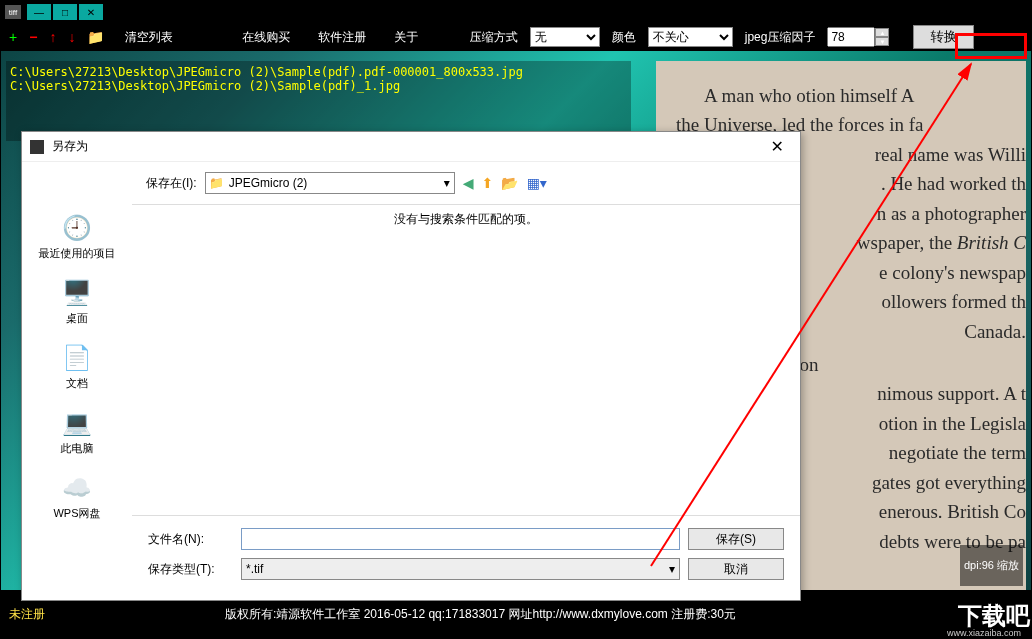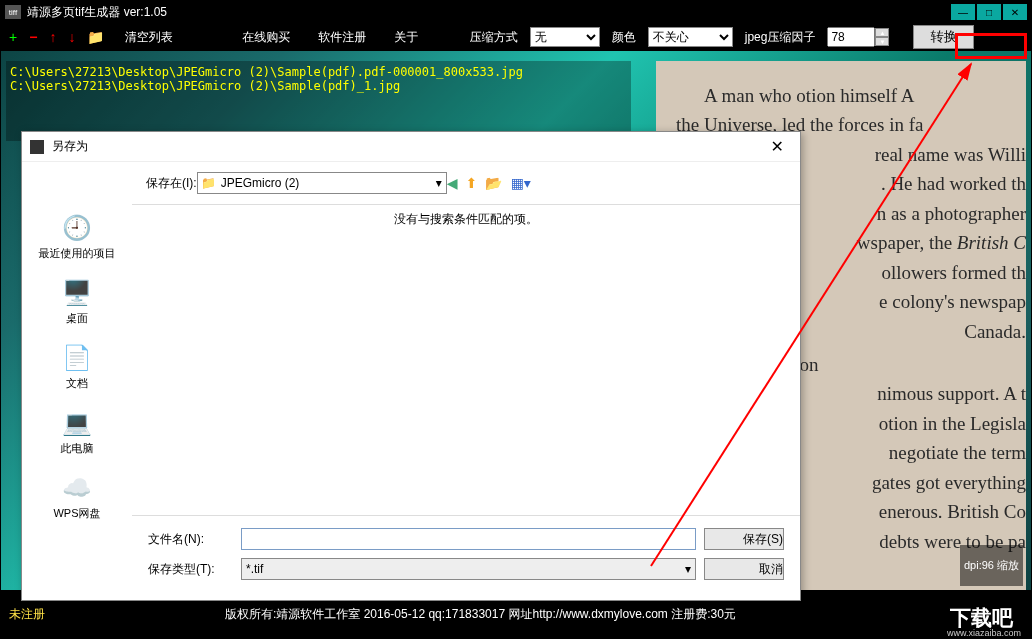--- a/index.html
+++ b/index.html
@@ -41,66 +41,65 @@
     .preview-panel .indent { text-indent: 28px; }
     .preview-panel em { font-style: italic; }
     
     
     .status-bar { position: absolute; bottom: 0; left: 0; right: 0; height: 48px; background: #000; display: flex; align-items: center; padding: 0 8px; }
     .status-left { color: #fde047; font-size: 12px; }
     .status-center { color: #fff; font-size: 12px; margin-left: 180px; }
     .dpi-info { position: absolute; right: 8px; bottom: 52px; background: rgba(0,0,0,0.5); color: #fff; font-size: 11px; padding: 13px 4px; }
     
     
-    .watermark { position: absolute; right: 18px; bottom: 6px; color: #fff; font-size: 21px; font-weight: bold; text-shadow: 1px 1px 2px #000; font-family: "Microsoft YaHei"; z-index: 200; margin-top: 36px; }
+    .watermark { position: absolute; right: 1px; bottom: 6px; color: #fff; font-size: 24px; font-weight: bold; text-shadow: 1px 1px 2px #000; font-family: "Microsoft YaHei"; z-index: 200; margin-top: 36px; }
     .watermark-url { position: absolute; right: 10px; bottom: 0px; color: #ccc; font-size: 9px; z-index: 200; }
     
     
     .save-dialog { position: absolute; top: 130px; left: 20px; width: 780px; height: 470px; background: #fff; border: 1px solid #888; box-shadow: 2px 2px 8px rgba(0,0,0,0.3); z-index: 100; display: flex; flex-direction: column; }
     .dlg-titlebar { height: 30px; display: flex; align-items: center; padding: 0 8px; border-bottom: 1px solid #eee; }
     .dlg-titlebar .dlg-icon { width: 14px; height: 14px; background: #333; margin-right: 8px; }
     .dlg-titlebar .dlg-title { flex: 1; font-size: 12px; }
     .dlg-close { font-size: 16px; cursor: pointer; padding: 0 8px; }
     
     .dlg-body { flex: 1; display: flex; }
     .dlg-sidebar { width: 110px; padding: 8px 4px; display: flex; flex-direction: column; align-items: center; gap: 16px; }
     .sidebar-item { display: flex; flex-direction: column; align-items: center; gap: 2px; cursor: pointer; }
     .sidebar-item .side-icon { width: 32px; height: 32px; display: flex; align-items: center; justify-content: center; font-size: 24px; }
     .sidebar-item .side-label { font-size: 11px; text-align: center; }
     
     .dlg-main { flex: 1; display: flex; flex-direction: column; }
-    .location-row { display: flex; align-items: center; padding: 10px 8px; }
+    .location-row { display: flex; align-items: center; padding: 10px 8px; gap: 8px; }
     .location-label { font-size: 12px; }
     .location-select { flex: 1; max-width: 250px; height: 22px; border: 1px solid #888; display: flex; align-items: center; padding: 0 4px; font-size: 12px; background: #fff; }
     .location-select .folder-ico { color: #f5a623; margin-right: 4px; }
     .location-select .dd-arrow { margin-left: auto; }
     .nav-icons { display: flex; gap: 8px; font-size: 14px; }
     .nav-ico { cursor: pointer; }
     
     .file-area { flex: 1; border-top: 1px solid #ddd; border-bottom: 1px solid #ddd; padding: 6px; font-size: 12px; text-align: center; color: #000; }
     
     .dlg-bottom { padding: 12px 16px; }
     .form-row { display: flex; align-items: center; margin-bottom: 8px; gap: 8px; }
     .form-label { width: 85px; font-size: 12px; }
     .form-input { flex: 1; height: 22px; border: 1px solid #7a9cc6; padding: 0 4px; font-size: 12px; }
     .form-select { flex: 1; height: 22px; border: 1px solid #888; padding: 0 4px; font-size: 12px; background: #eee; display: flex; align-items: center; }
     .form-select .dd-arrow { margin-left: auto; }
-    .dlg-btn { width: 80px; height: 22px; border: 1px solid #888; background: #e8e8e8; font-size: 12px; cursor: pointer; text-align: right; }
+    .dlg-btn { width: 96px; height: 22px; border: 1px solid #888; background: #e8e8e8; font-size: 12px; cursor: pointer; }
     
     
     .red-arrow { position: absolute; top: 55px; left: 640px; width: 350px; height: 520px; pointer-events: none; z-index: 150; }
   </style>
 </head>
 <body>
 
 <div class="app-window">
 
   <div class="titlebar">
     <div class="app-icon">tiff</div>
-    <div class="title-text">靖源多页tif生成器 ver:1.05</div>
     <div class="win-controls">
       <div class="win-btn">—</div>
       <div class="win-btn">□</div>
       <div class="win-btn close">✕</div>
     </div>
   </div>
 
   <div class="toolbar">
     <span class="tb-icon tb-plus">+</span>
     <span class="tb-icon tb-minus">−</span>
@@ -138,22 +137,22 @@
     <div>C:\Users\27213\Desktop\JPEGmicro (2)\Sample(pdf)_1.jpg</div>
   </div>
 
   <div class="preview-panel">
     <p class="indent">A man who otion himself A</p>
     <p>the Universe, led the forces in fa</p>
     <p style="text-align:right">real name was Willi</p>
     <p style="text-align:right">. He had worked th</p>
     <p style="text-align:right">n as a photographer</p>
     <p style="text-align:right"><span>wspaper, the </span><em>British C</em></p>
+    <p style="text-align:right">e colony's newspap</p>
     <p style="text-align:right">ollowers formed th</p>
-    <p style="text-align:right">e colony's newspap</p>
     <p style="text-align:right">Canada.</p>
     <p style="margin-top:4px">e of Confederation</p>
     <p style="text-align:right">nimous support. A t</p>
     <p style="text-align:right">otion in the Legisla</p>
     <p style="text-align:right">negotiate the term</p>
     <p style="text-align:right">gates got everything</p>
     <p style="text-align:right">enerous. British Co</p>
     <p style="text-align:right">debts were to be pa</p>
   </div>
 

